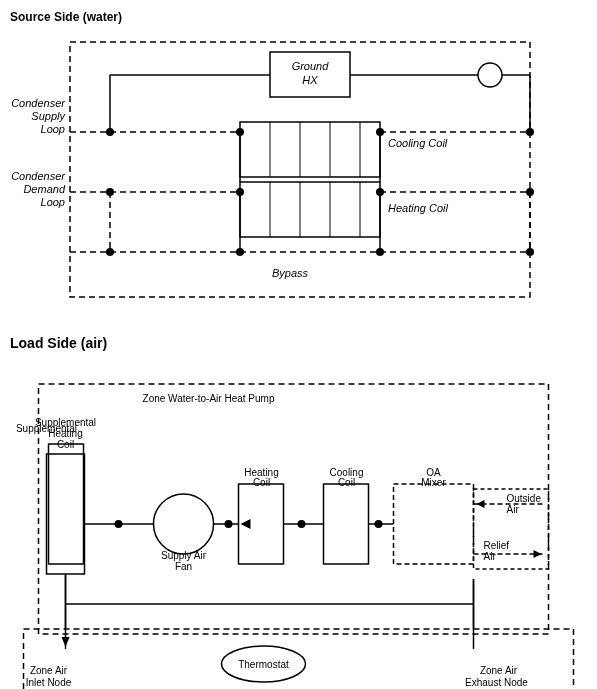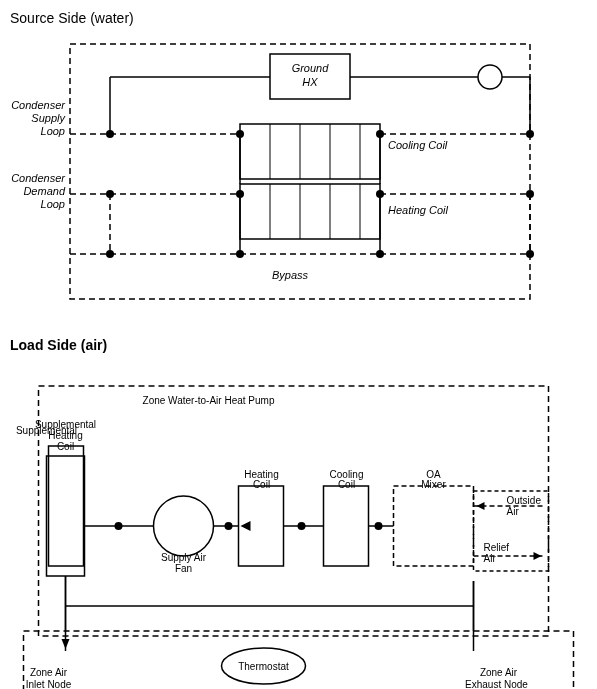--- a/index.html
+++ b/index.html
@@ -7,22 +7,22 @@
       font-family: Arial, sans-serif;
       font-size: 12px;
       background: #fff;
       width: 597px;
       min-height: 689px;
       padding: 10px;
       color: #000;
     }
 
     .section-title {
-      font-size: 14px;
-      font-weight: normal;
+      font-size: 12px;
+      font-weight: bold;
       margin-bottom: 8px;
     }
 
     
     .source-side {
       position: relative;
       width: 560px;
       height: 285px;
       margin-bottom: 18px;
       font-style: italic;

